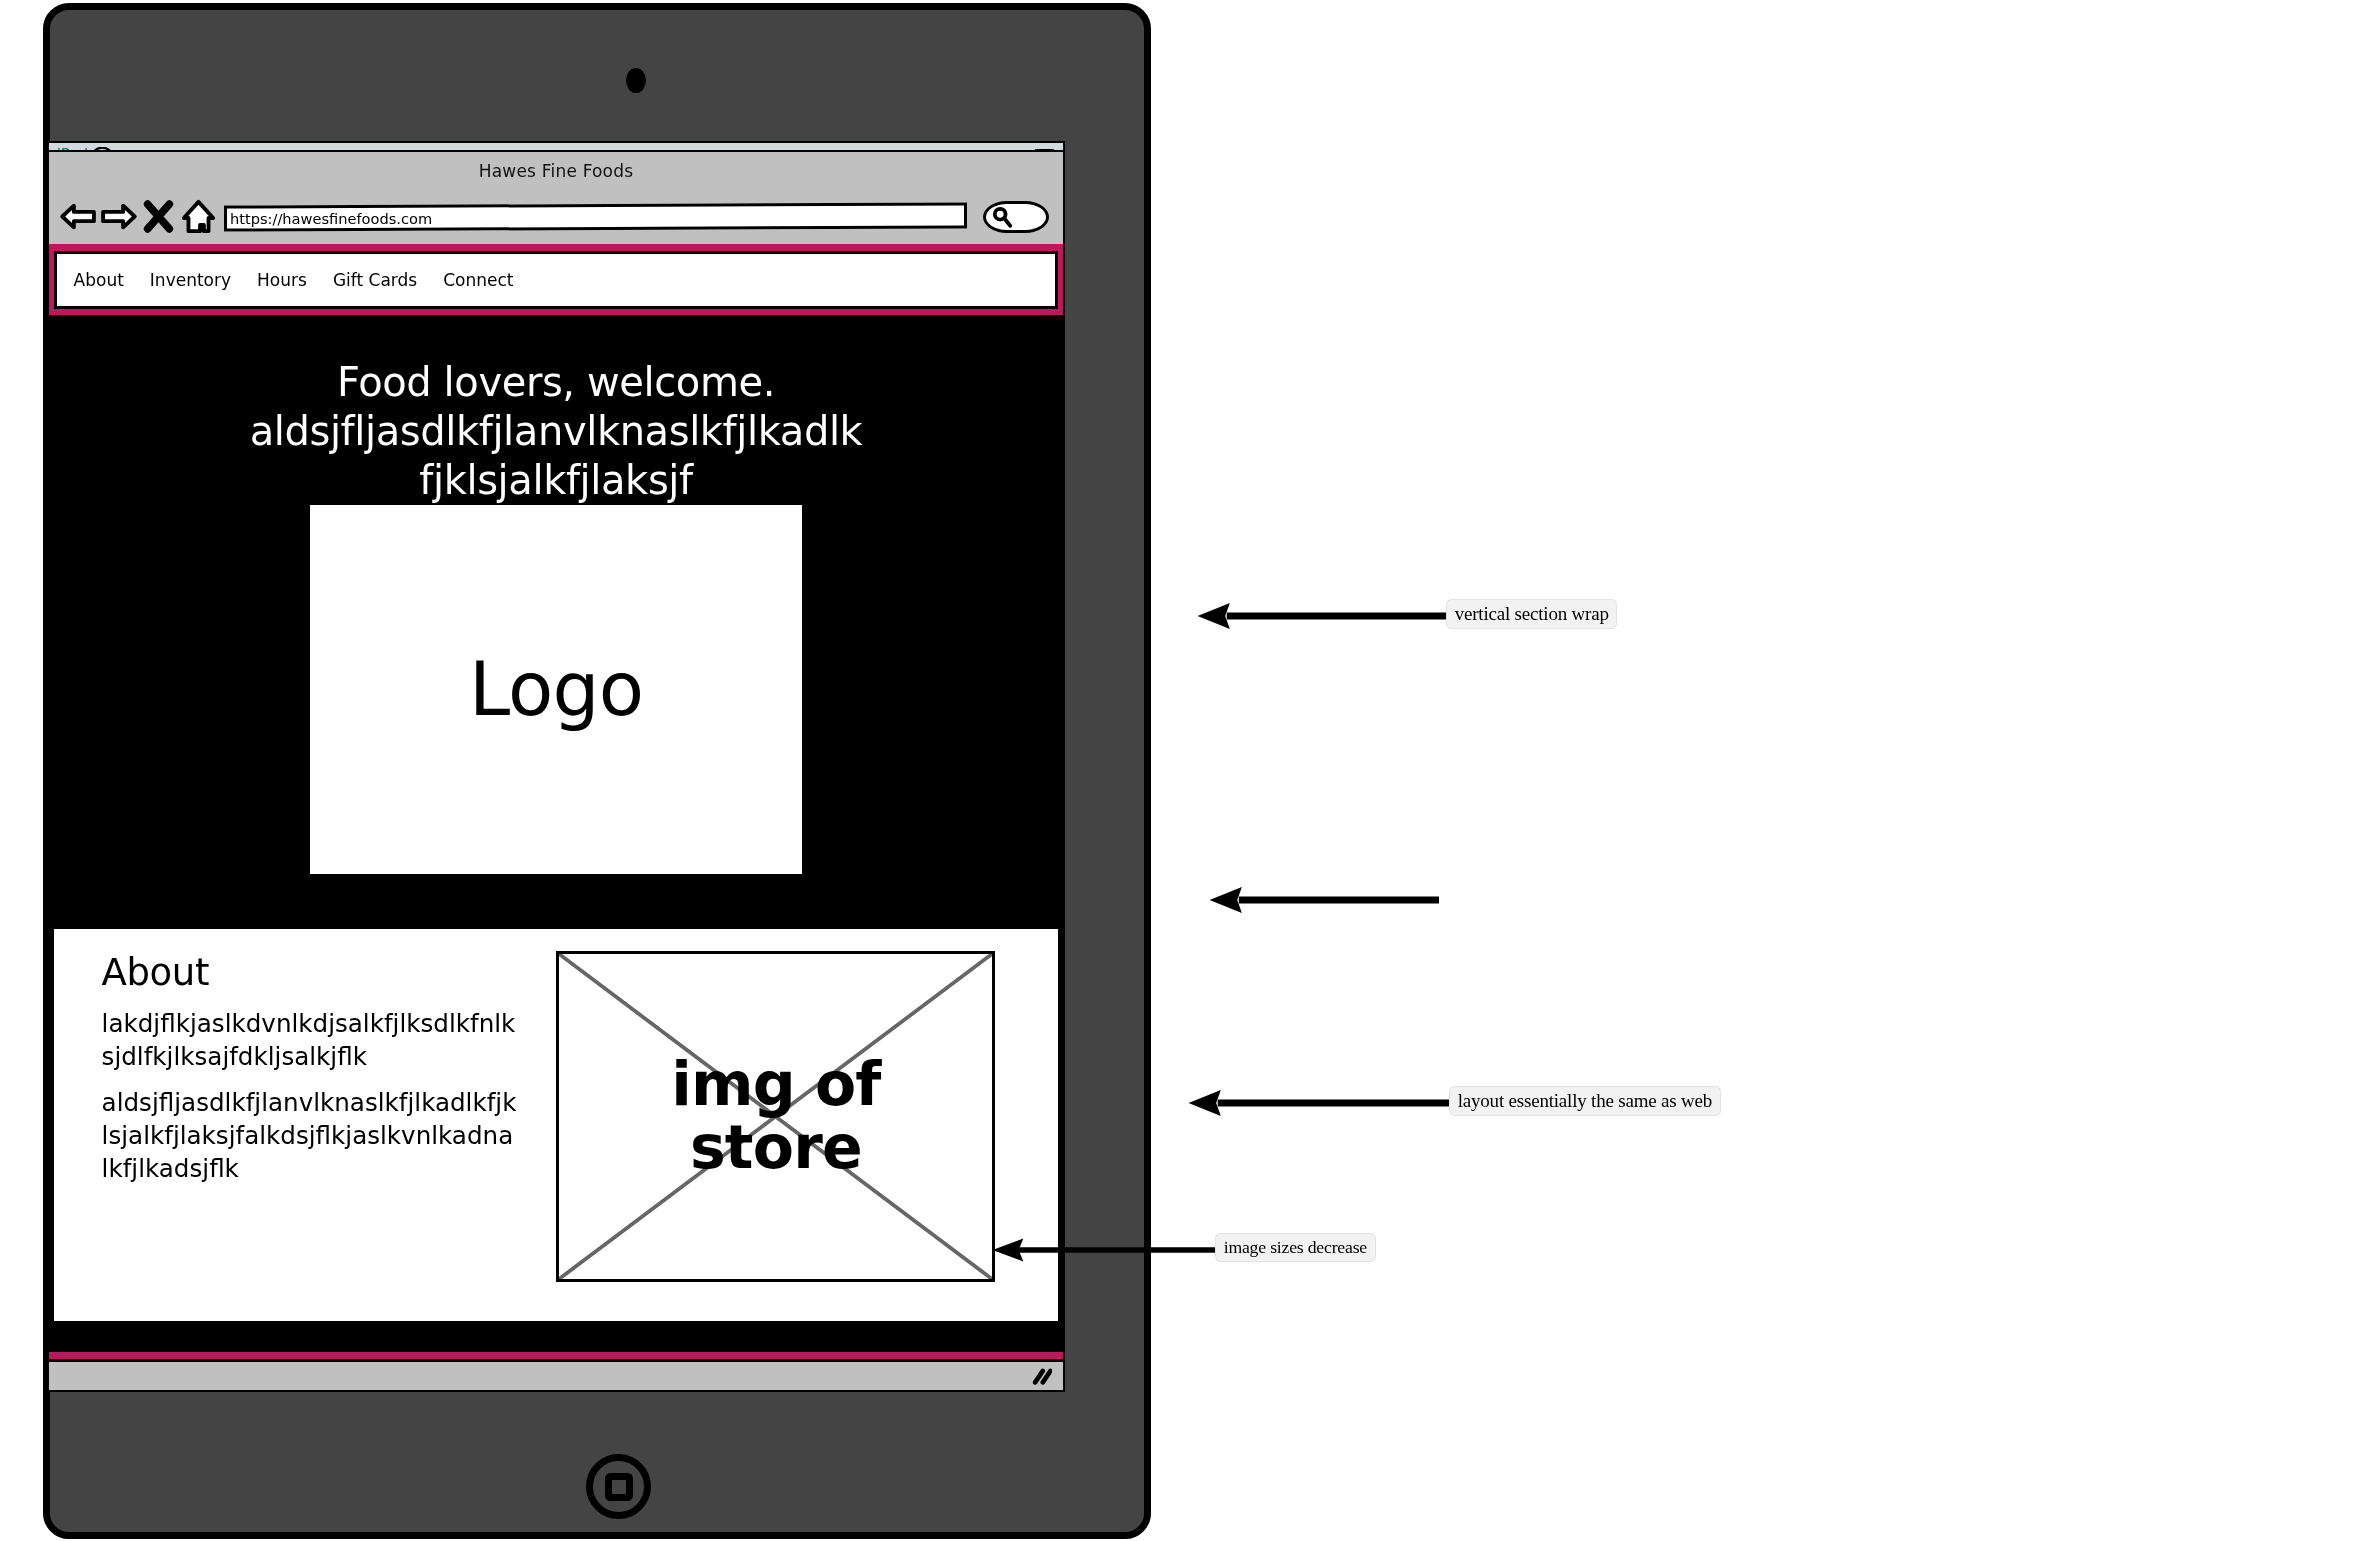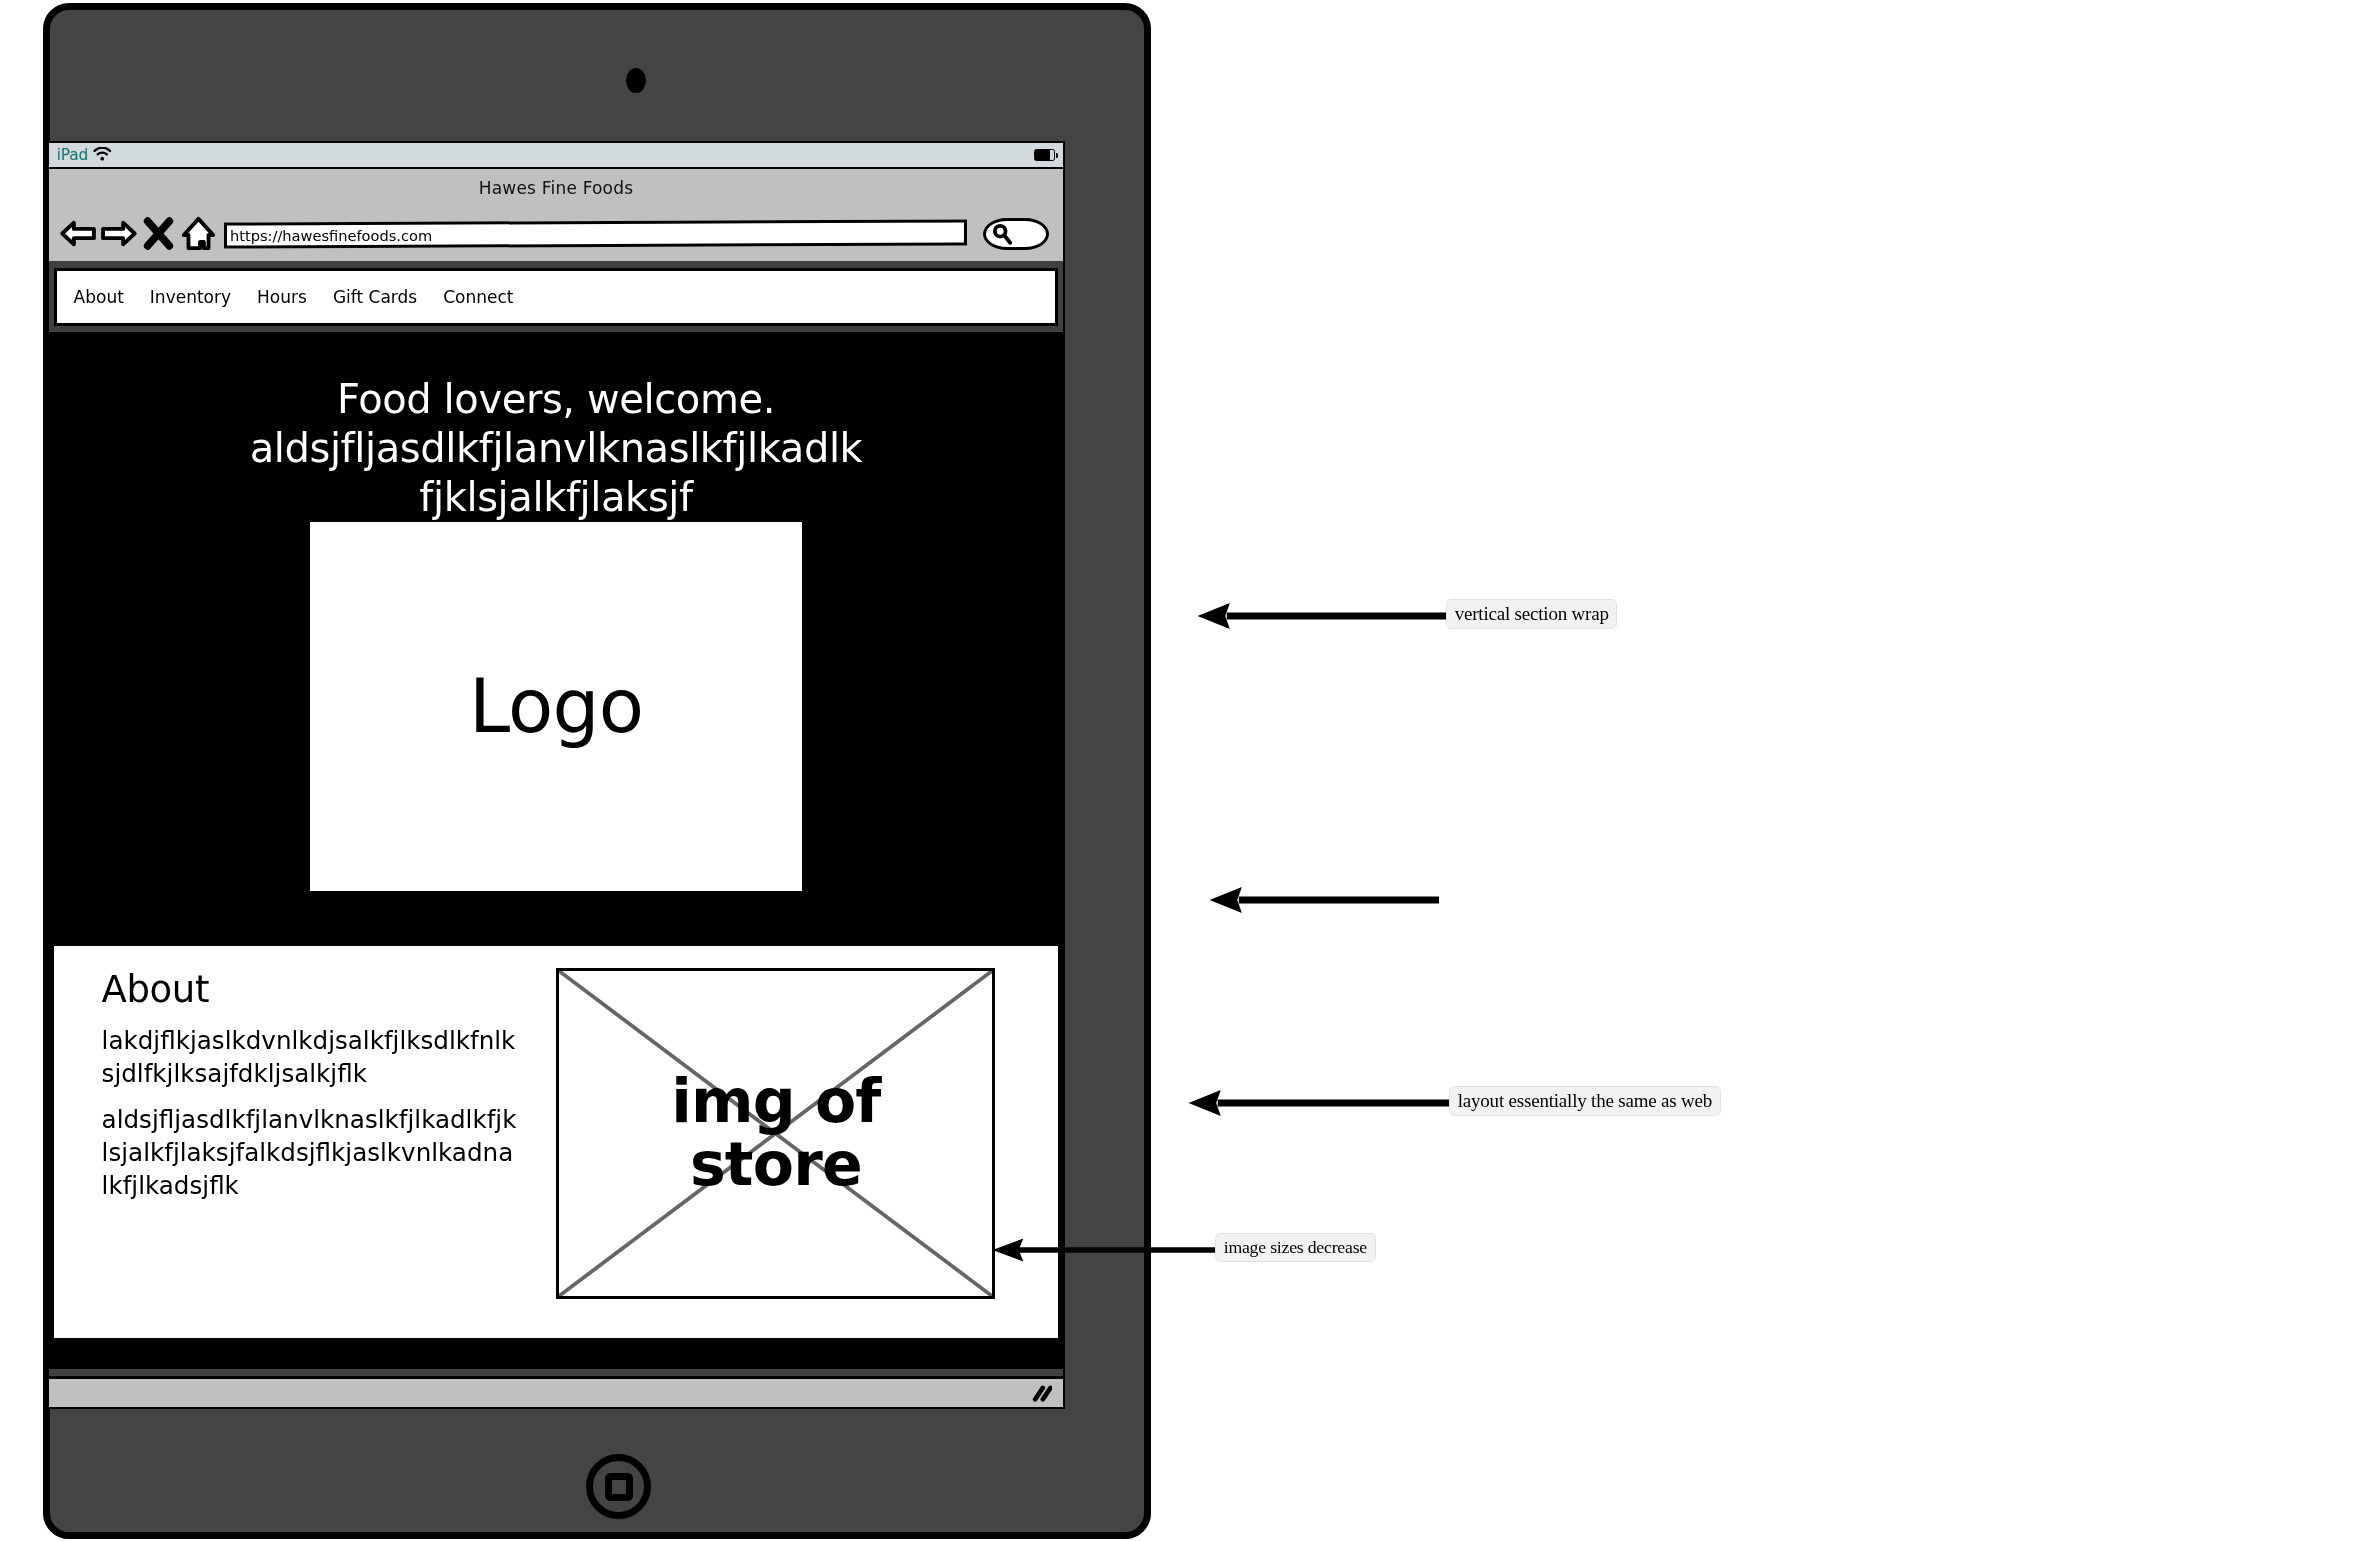--- a/index.html
+++ b/index.html
@@ -113,24 +113,24 @@
     width: 2.3px;
     height: 4.6px;
     background: #000;
     border-radius: 0 1.5px 1.5px 0;
   }
 
   
   #browser-window {
     position: absolute;
     left: 47px;
-    top: 167px;
+    top: 150px;
     width: 1018px;
     height: 1242px;
-    background: #404040;
+    background: #be185d;
     border: 2.3px solid #000000;
     box-sizing: border-box;
     overflow: hidden;
   }
   #browser-titlebar {
     height: 37px;
     display: flex;
     align-items: center;
     justify-content: center;
     background: #c0c0c0;

